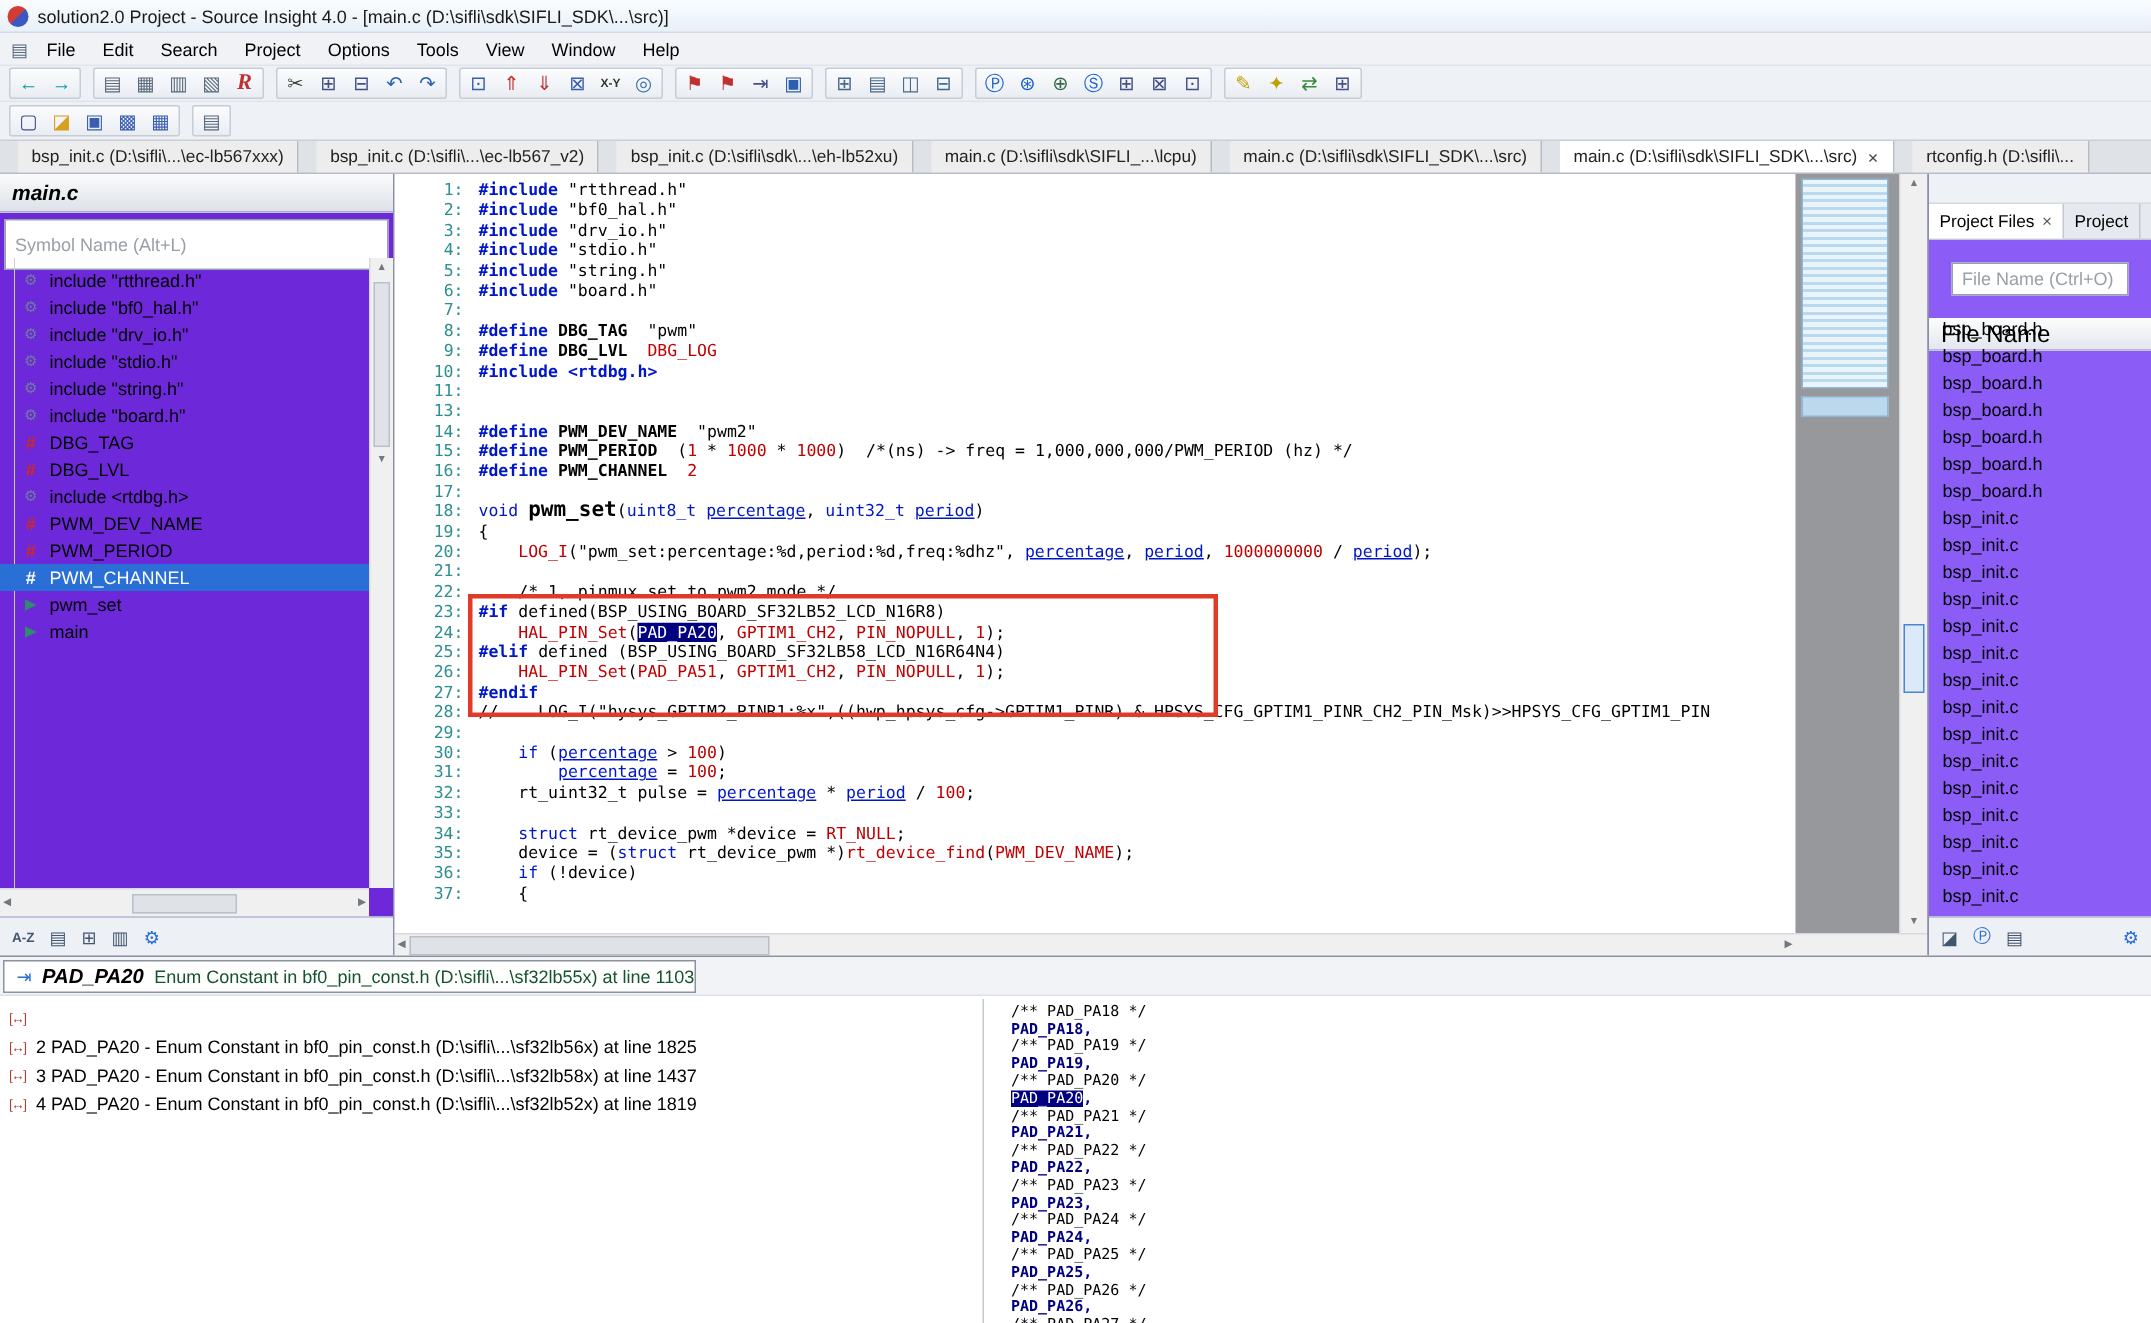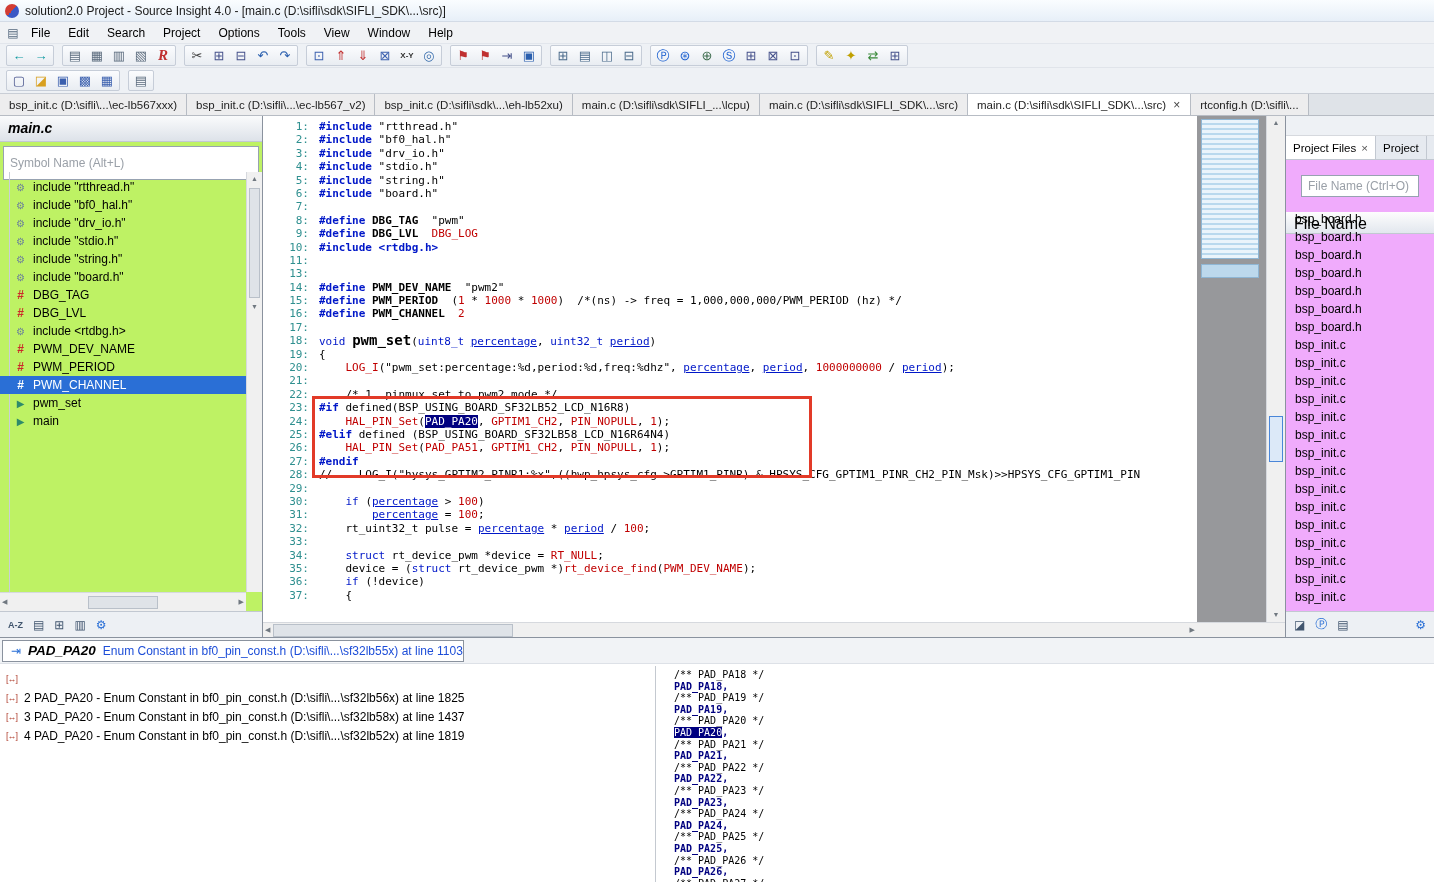--- a/index.html
+++ b/index.html
@@ -16,26 +16,26 @@
   .toolbar{position:absolute;left:0;width:1434px;display:flex;align-items:center;padding-left:6px;background:#eef1f5;}
   .toolbar.row1{top:44px;height:24px;border-bottom:1px solid #e0e4ea;}
   .toolbar.row2{top:68px;height:26px;border-bottom:1px solid #c9ced6;}
   .tb-group{display:inline-flex;align-items:center;height:21px;border:1px solid #c6cdd8;background:linear-gradient(#fbfcfe,#e9edf2);border-radius:2px;margin-right:8px;padding:0 1px;}
   .tb-btn{width:22px;height:18px;display:inline-flex;align-items:center;justify-content:center;font-size:13px;cursor:default;}
   .tb-r{font-family:"Liberation Serif",serif;font-style:italic;font-weight:bold;font-size:15px;}
   .tb-txt{font-size:8px;font-weight:bold;}
 
   
   .tabbar{position:absolute;left:0;top:94px;width:1434px;height:22px;background:#dfe3e8;border-bottom:1px solid #b7bcc4;display:flex;overflow:hidden;}
-  .tab{flex:0 0 auto;display:flex;align-items:center;gap:6px;padding:0 9px;border-right:1px solid #b7bcc4;background:#ededee;font-size:11.5px;white-space:nowrap;color:#222;}
+  .tab{flex:0 0 auto;display:flex;align-items:center;gap:6px;padding:0 9px;border-right:1px solid #b7bcc4;background:#ededee;font-size:11.5px;white-space:nowrap;color:#222;margin-left:12px;}
   .tab.active{background:#ffffff;}
   .tab-close{color:#444;font-size:12px;padding:0 1px;}
 
   
-  .sympanel{position:absolute;left:0;top:116px;width:263px;height:521px;background:#bef264;border-right:1px solid #8a929e;}
+  .sympanel{position:absolute;left:0;top:116px;width:263px;height:521px;background:#6d28d9;border-right:1px solid #8a929e;}
   .symheader{height:26px;background:linear-gradient(#fafbfc,#dde2e9);border-bottom:1px solid #c2c8d1;font-weight:bold;font-style:italic;font-size:14px;padding:4px 8px;}
   .syminput{margin:4px 3px;height:22px;}
   .syminput input{width:100%;height:22px;border:1px solid #97a2b1;padding:16px 6px;font-size:12px;font-family:"Liberation Sans",sans-serif;}
   .syminput input::placeholder{color:#9aa0a8;}
   .symlist{position:absolute;left:0;top:56px;right:16px;bottom:45px;overflow:hidden;padding-top:6px;background:
      linear-gradient(to right, transparent 9px, #c9ced6 9px, #c9ced6 10px, transparent 10px);}
   .sym-row{height:18px;display:flex;align-items:center;gap:6px;padding-left:14px;white-space:nowrap;font-size:12px;}
   .sym-row.sel{background:#2a6fd6;color:#fff;}
   .sym-row.sel .sym-ic{color:#fff !important;}
   .sym-ic{width:13px;text-align:center;font-size:10px;flex:none;}
@@ -79,42 +79,42 @@
   
   .minimap{position:absolute;left:1197px;top:116px;width:69px;height:506px;background:#97989b;}
   .mini-page{position:absolute;left:4px;top:3px;width:58px;height:140px;background:repeating-linear-gradient(#eaf4fb 0 3px,#b9d9ee 3px 5px);border:1px solid #8fb6d4;}
   .mini-block{position:absolute;left:4px;top:148px;width:58px;height:14px;background:#bcd8ec;border:1px solid #8fb6d4;}
   .vscroll{position:absolute;left:1266px;top:116px;width:19px;height:506px;background:#f0f0f0;border-left:1px solid #d6d9de;}
   .vscroll .vthumb{position:absolute;left:2px;right:2px;top:300px;height:46px;background:#dce9f8;border:1px solid #4a86d8;}
   .vscroll .sb-ar.bottom{position:absolute;bottom:0;left:0;right:0;}
   .mm-hscroll{position:absolute;left:1197px;top:622px;width:88px;height:15px;background:#f0f0f0;border-top:1px solid #d6d9de;}
 
   
-  .projpanel{position:absolute;left:1285px;top:116px;width:149px;height:521px;background:#f0abfc;border-left:1px solid #8a929e;}
+  .projpanel{position:absolute;left:1285px;top:116px;width:149px;height:521px;background:#8b5cf6;border-left:1px solid #8a929e;}
   .proj-gap{height:20px;background:#eef1f5;border-bottom:1px solid #d6d9de;}
   .proj-tabs{height:24px;display:flex;background:#e6eaf0;border-bottom:1px solid #c2c8d1;}
   .proj-tab{display:flex;align-items:center;gap:5px;padding:0 7px;font-size:11.5px;border-right:1px solid #c2c8d1;white-space:nowrap;overflow:hidden;}
   .proj-tab.active{background:#fff;}
   .ptab-close{color:#555;}
   .proj-input{margin:15px;height:22px;}
   .proj-input input{width:100%;height:22px;border:1px solid #97a2b1;padding:0 6px;font-size:12px;font-family:"Liberation Sans",sans-serif;}
   .proj-input input::placeholder{color:#9aa0a8;}
   .proj-colheader{height:22px;background:linear-gradient(#fdfdfd,#e2e7ee);border-bottom:1px solid #c2c8d1;padding:3px 8px;font-size:16px;}
   .proj-list{position:absolute;left:0;right:0;top:94px;bottom:26px;overflow:hidden;}
   .pf-row{height:18px;line-height:18px;padding-left:9px;font-size:12px;white-space:nowrap;}
   .proj-footer{position:absolute;left:0;right:0;bottom:0;height:26px;background:#edf0f4;border-top:1px solid #c2c8d1;display:flex;align-items:center;gap:10px;padding:0 8px;}
   .proj-footer .right{margin-left:auto;}
 
   
   .bottompanel{position:absolute;left:0;top:637px;width:1434px;height:245px;background:#fff;border-top:1px solid #8a929e;}
   .results-header{height:26px;background:#f1f3f6;border-bottom:1px solid #dde1e7;display:flex;align-items:center;}
   .results-caption{margin-left:2px;height:22px;border:1px solid #8a929e;background:#fff;display:flex;align-items:center;gap:7px;padding:0 8px;width:462px;white-space:nowrap;overflow:hidden;}
   .cap-ic{color:#2a6fd6;font-size:12px;}
   .cap-sym{font-weight:bold;font-style:italic;font-size:13.5px;}
-  .cap-desc{font-size:12px;color:#1d4ed8;}
+  .cap-desc{font-size:12px;color:#14532d;}
   .results-list{position:absolute;left:0;top:28px;width:654px;bottom:0;overflow:hidden;padding-top:3px;}
   .result-row{height:19px;display:flex;align-items:center;gap:7px;padding-left:6px;font-size:12px;white-space:nowrap;}
   .res-ic{color:#b04030;font-size:9px;letter-spacing:-1px;flex:none;}
   .preview{position:absolute;left:655px;top:28px;right:0;bottom:0;border-left:1px solid #c4c9d0;padding:3px 0 0 18px;overflow:hidden;background:#fff;}
   .pv{height:11.6px;line-height:11.6px;font-family:"DejaVu Sans Mono",monospace;font-size:10px;white-space:pre;}
   .pv .t-cmt{color:#00821;}
 </style>
 </head>
 <body>
 

